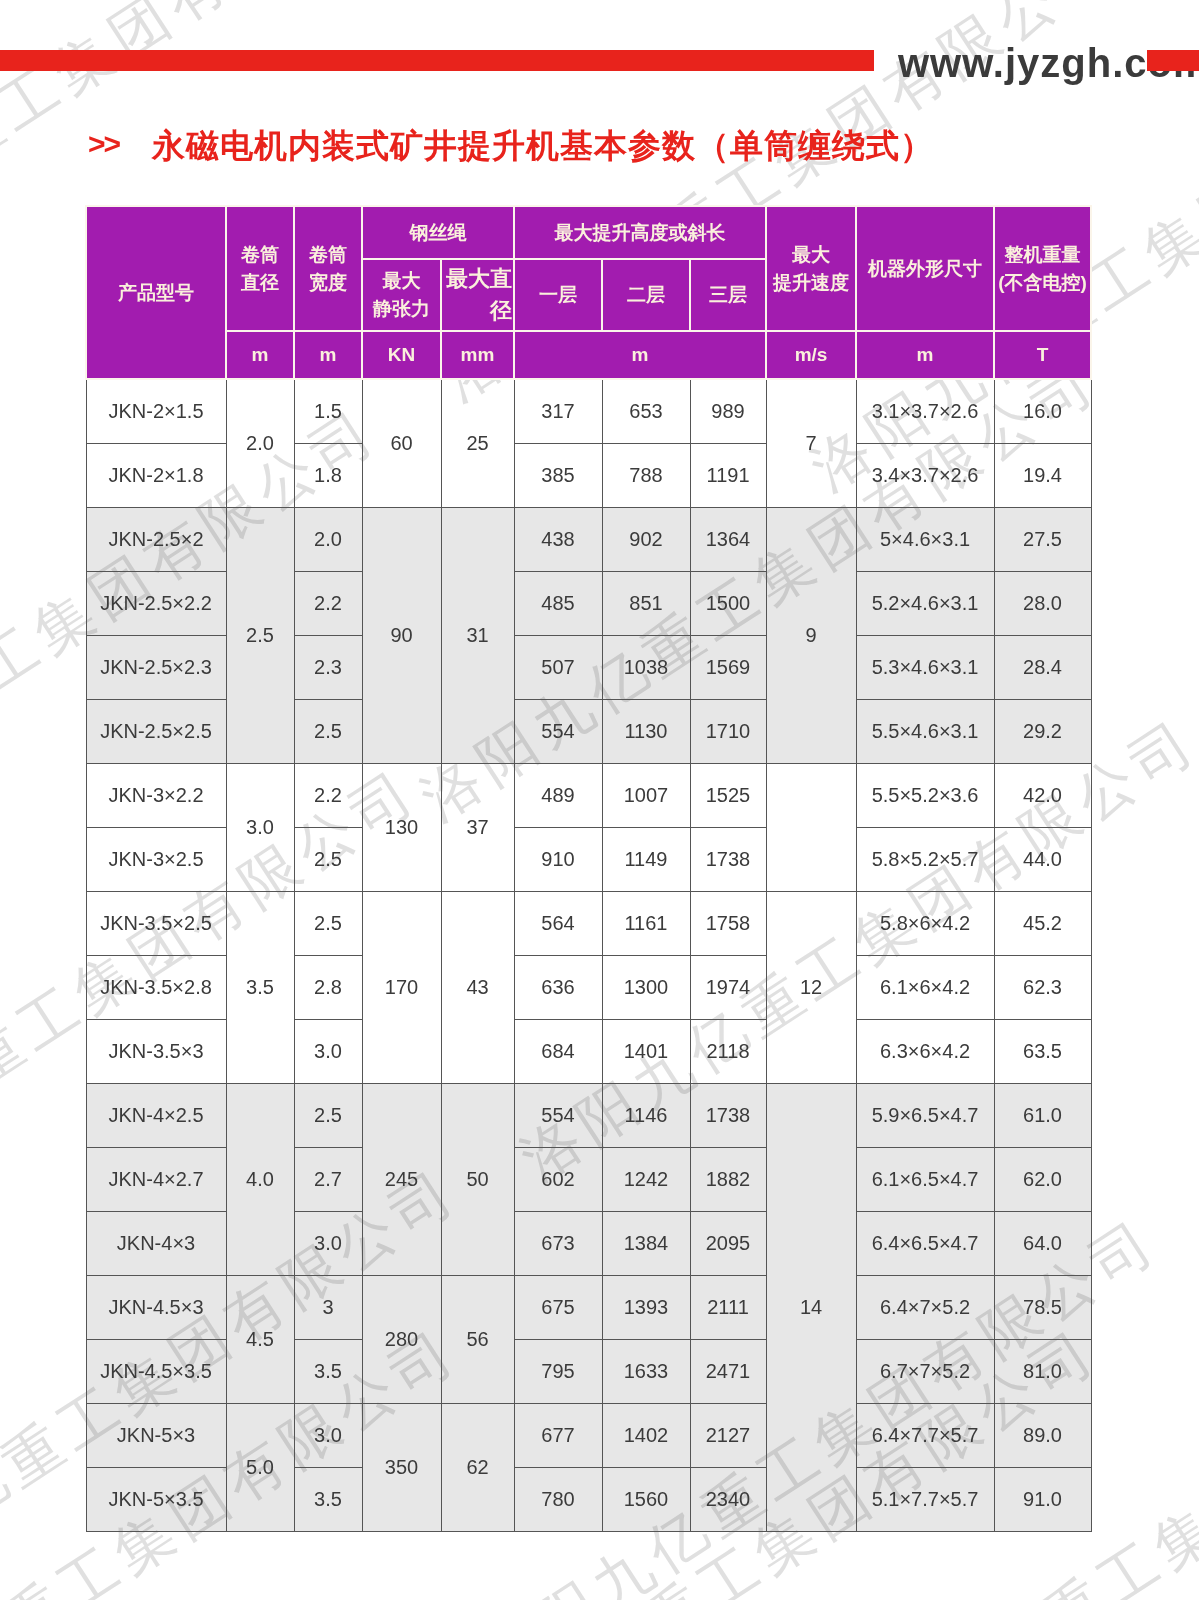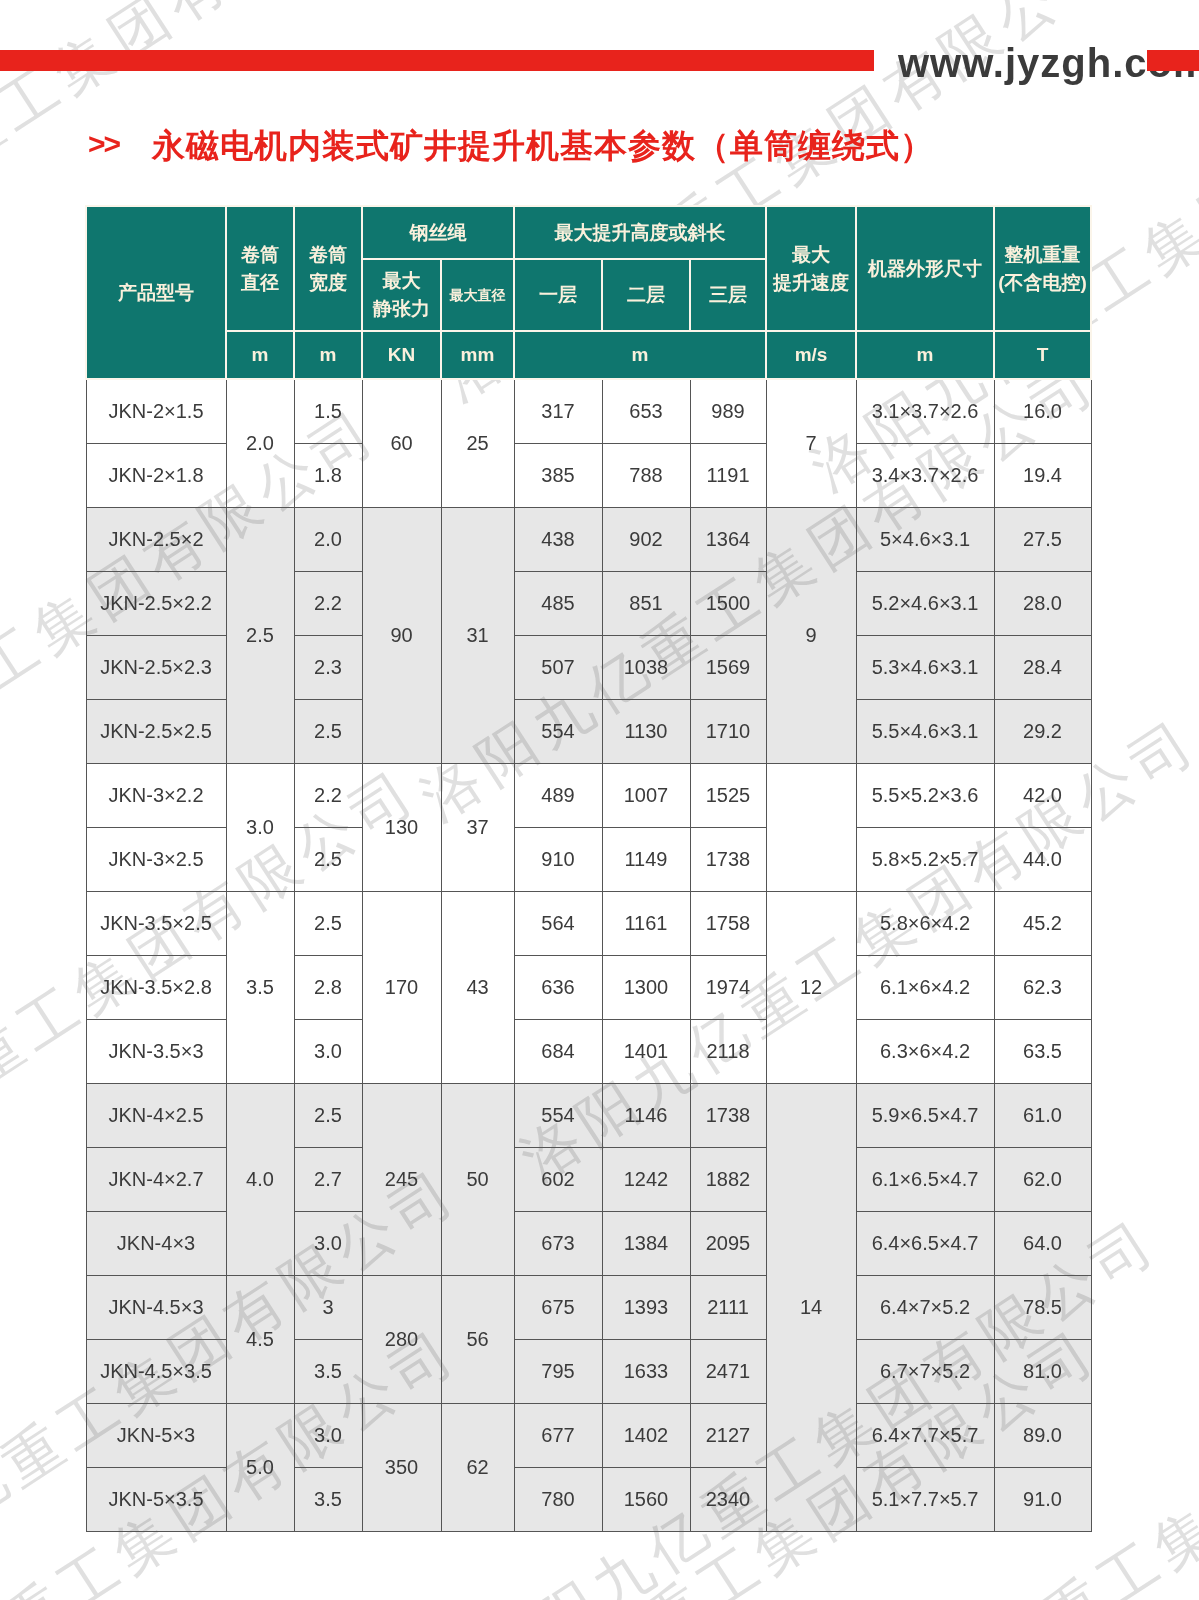--- a/index.html
+++ b/index.html
@@ -30,25 +30,25 @@
   .page-title{
     position:absolute;z-index:2;left:152px;top:124px;
     color:#e8231c;font-weight:bold;font-size:33px;letter-spacing:1px;
   }
   
   table{
     position:absolute;z-index:2;left:85px;top:205px;width:1005px;
     border-collapse:collapse;table-layout:fixed;
   }
   thead td{
-    background:#0f766e;color:#faf0dc;border:2px solid #fbf5ea;
+    background:#a21caf;color:#faf0dc;border:2px solid #fbf5ea;
     text-align:center;vertical-align:middle;font-size:19px;font-weight:bold;
     white-space:pre-line;line-height:1.45;
   }
-  thead td.small{font-size:14px;}
+  thead td.small{font-size:22px;text-align:right;}
   thead tr.r1{height:53px;}
   thead tr.r2{height:72px;}
   thead tr.r3{height:48px;}
   tbody td{
     border:1px solid #555;background:transparent;color:#3b3b3b;
     text-align:center;vertical-align:middle;font-size:20px;
   }
   tbody tr{height:64px;}
   tbody td.shade{background:rgba(0,0,0,0.094);}
 </style>

